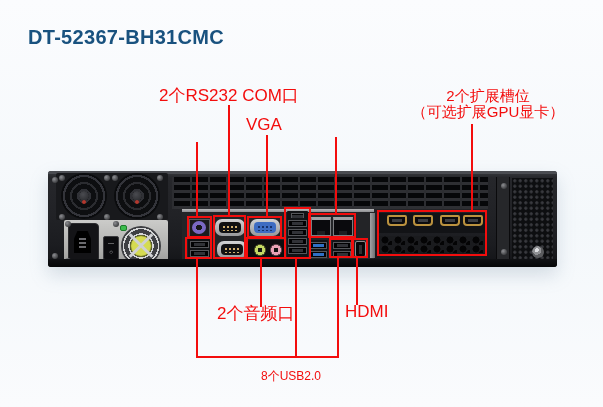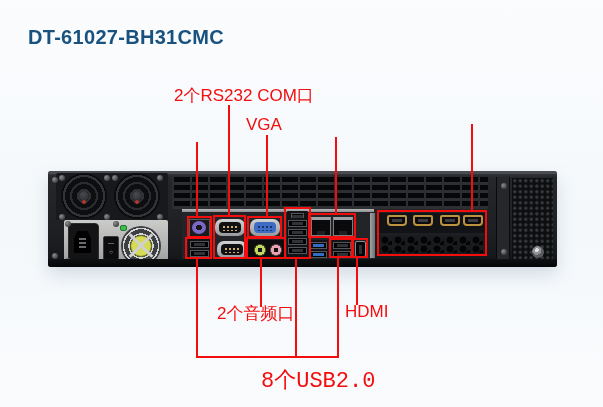--- a/index.html
+++ b/index.html
@@ -108,21 +108,21 @@
   .rvent{position:absolute;left:464px;top:7px;width:41px;height:82px;background-color:#0d0e10;
     background-image:radial-gradient(circle,#393a3f 1.3px,transparent 1.8px);background-size:5.5px 5.5px;}
   .thumbscrew{position:absolute;left:484px;top:75px;width:12px;height:12px;border-radius:50%;
     background:radial-gradient(circle at 40% 35%,#dddee0 0 2px,#909194 2px 4.5px,#5a5b5e 4.5px);}
 </style>
 </head>
 <body>
 
 <div class="stage">
 
-  <div class="title">DT-61027-BH31CMC</div>
+  <div class="title">DT-52367-BH31CMC</div>
 
   <div class="chassis">
     <div class="toplip"></div>
 
     <div class="fanplate"></div>
     <div class="fan" style="left:13px;top:2px;"></div>
     <div class="fan" style="left:66px;top:2px;"></div>
     <div class="screw" style="left:11px;top:4px;"></div>
     <div class="screw" style="left:56px;top:4px;"></div>
     <div class="screw" style="left:11px;top:43px;"></div>
@@ -219,21 +219,23 @@
   <div class="rline" style="left:335px;top:137px;height:77px;"></div>
   <div class="rline" style="left:471px;top:124px;height:87px;"></div>
 
   <div class="rline" style="left:196px;top:258px;height:100px;"></div>
   <div class="rline" style="left:260px;top:258px;height:49px;"></div>
   <div class="rline" style="left:295px;top:258px;height:100px;"></div>
   <div class="rline" style="left:337px;top:257px;height:101px;"></div>
   <div class="rline" style="left:356px;top:257px;height:48px;"></div>
   <div class="rline-h" style="left:196px;top:356px;width:143px;"></div>
 
-  <div class="rlabel" style="left:174px;top:87px;">2个RS232 COM口</div>
+  <div class="rlabel" style="left:159px;top:87px;">2个RS232 COM口</div>
   <div class="rlabel" style="left:246px;top:116px;">VGA</div>
   <div class="rlabel small" style="left:410px;top:88px;width:156px;text-align:center;">
+    <span style="display:block;">2个扩展槽位</span>
+    <span style="display:block;">（可选扩展GPU显卡）</span>
   </div>
   <div class="rlabel" style="left:217px;top:305px;">2个音频口</div>
   <div class="rlabel" style="left:345px;top:303px;">HDMI</div>
-  <div class="rlabel" style="left:261px;top:370px;font-size:22px;font-family:Liberation Mono, monospace;">8个USB2.0</div>
+  <div class="rlabel" style="left:261px;top:370px;font-size:12px;">8个USB2.0</div>
 
 </div>
 
 </body></html>

